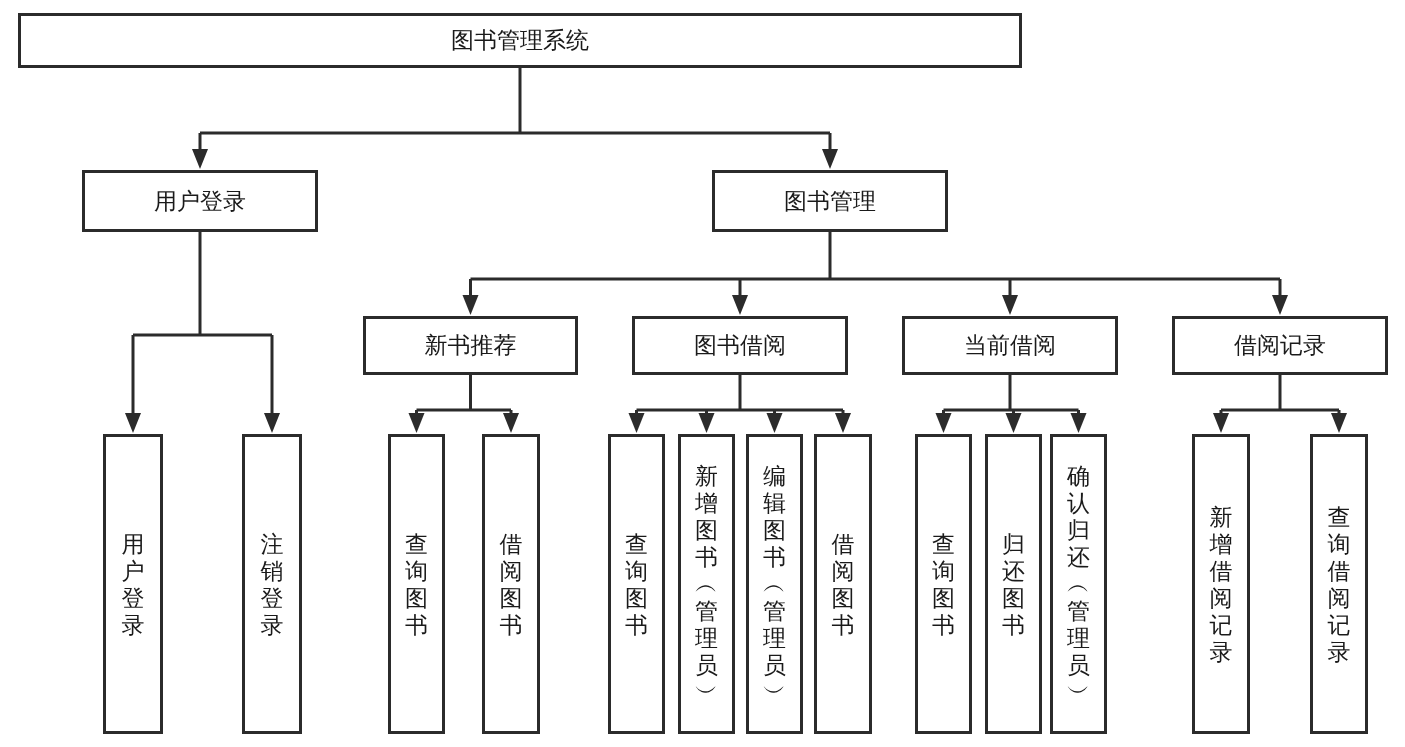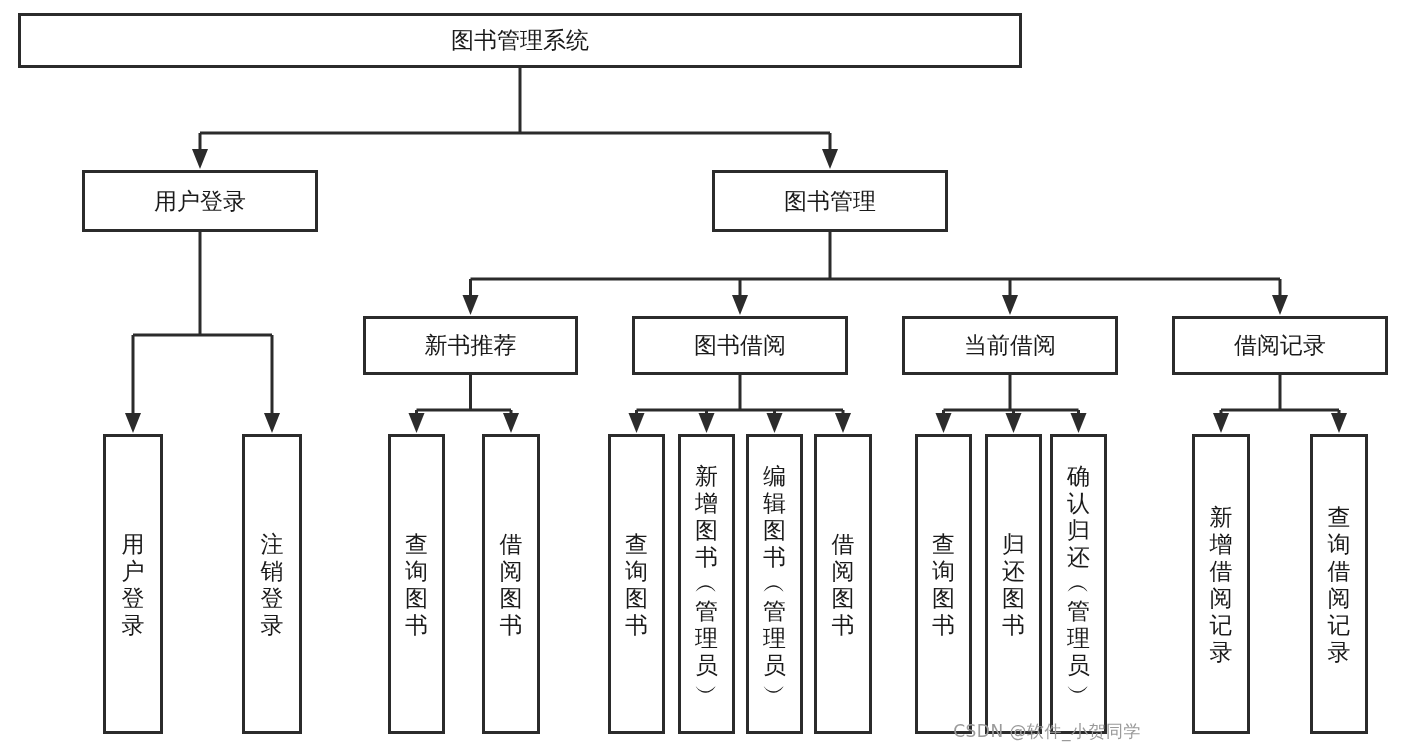--- a/index.html
+++ b/index.html
@@ -200,14 +200,13 @@
         <g>
           <rect x="1193.5" y="435.5" width="55" height="297" class="node-box"></rect>
           <text x="1221" y="524.6" class="leaf-label-v"><tspan x="1221" dy="0">新</tspan><tspan x="1221" dy="27">增</tspan><tspan x="1221" dy="27">借</tspan><tspan x="1221" dy="27">阅</tspan><tspan x="1221" dy="27">记</tspan><tspan x="1221" dy="27">录</tspan></text>
         </g>
         <g>
           <rect x="1311.5" y="435.5" width="55" height="297" class="node-box"></rect>
           <text x="1339" y="524.6" class="leaf-label-v"><tspan x="1339" dy="0">查</tspan><tspan x="1339" dy="27">询</tspan><tspan x="1339" dy="27">借</tspan><tspan x="1339" dy="27">阅</tspan><tspan x="1339" dy="27">记</tspan><tspan x="1339" dy="27">录</tspan></text>
         </g>
       </g>
     </svg>
-  <div class="watermark">CSDN @软件_小贺同学</div>
 </div>
 
 </body></html>

